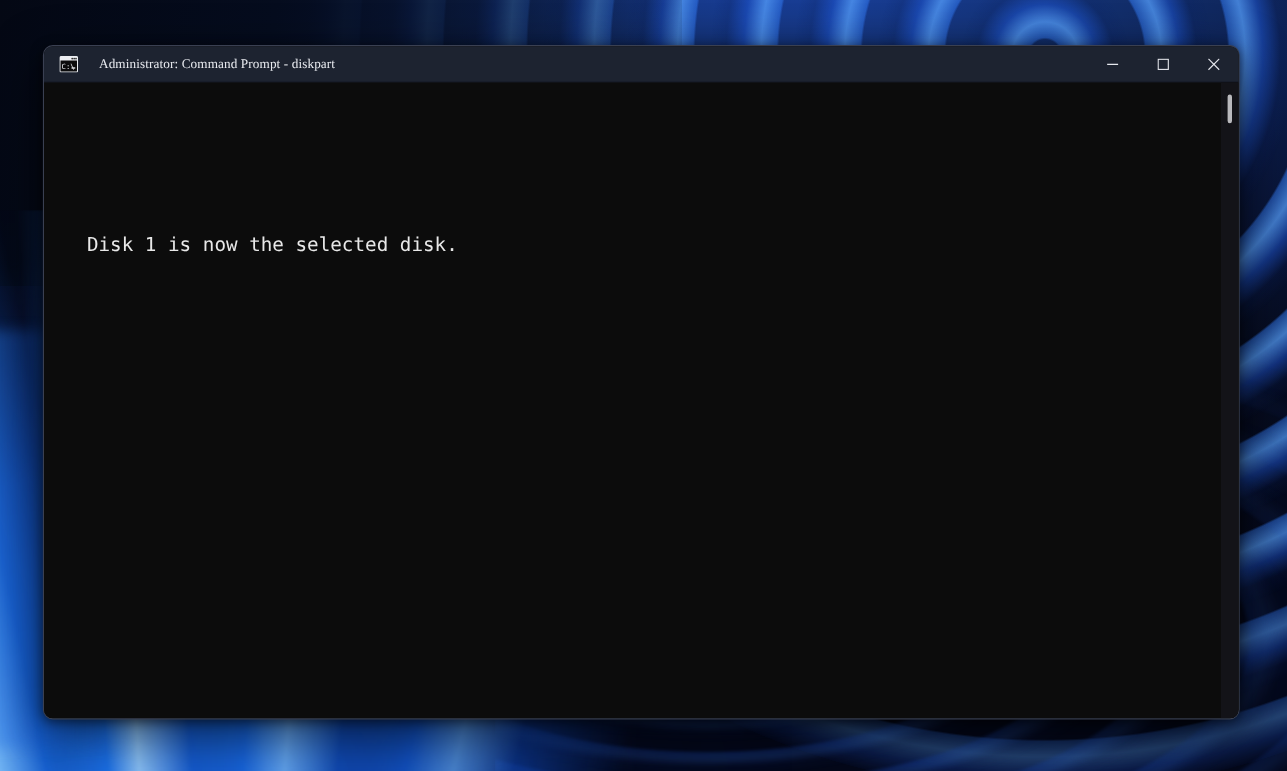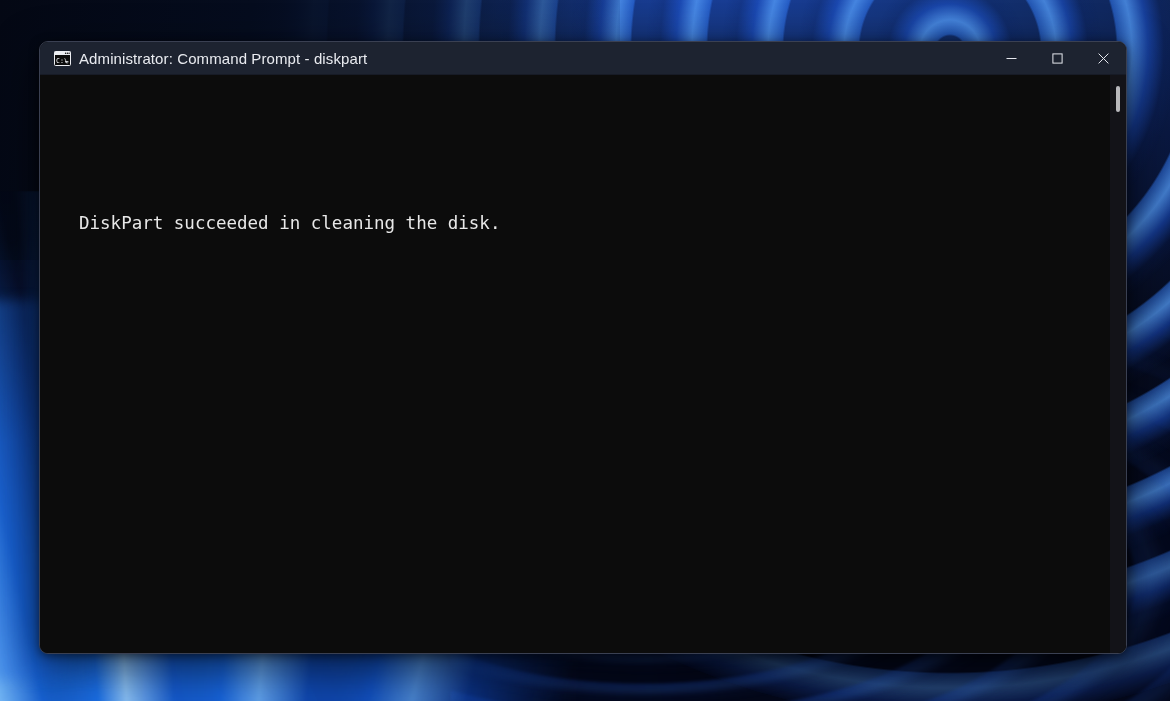--- a/index.html
+++ b/index.html
@@ -113,25 +113,26 @@
     position:relative;
     border-bottom:1px solid #171b26;
   }
   #app-icon {
     width:17px; height:15px;
     margin-left:14px;
     flex:0 0 auto;
     position:relative;
   }
   #window-title {
-    margin-left:8px;
-    font-size:15px;
+    margin-left:19px;
+    font-size:12px;
     color:#e9ebf0;
     letter-spacing:.1px;
     white-space:nowrap;
+    font-family:Liberation Serif, serif;
   }
   #win-controls {
     margin-left:auto;
     display:flex;
     height:33px;
   }
   .win-btn {
     width:46px; height:33px;
     display:flex; align-items:center; justify-content:center;
     color:#e6e8ee;
@@ -218,21 +219,21 @@
               <line x1="0.6" y1="0.6" x2="10.4" y2="10.4" stroke="currentColor" stroke-width="1"></line>
               <line x1="10.4" y1="0.6" x2="0.6" y2="10.4" stroke="currentColor" stroke-width="1"></line>
             </svg>
         </div>
       </div>
     </div>
 
     <div id="console">
 
       <div id="console-text">
-        <div class="cline"><span class="txt">DiskPart succeeded in cleaning the disk.</span></div>
+        <div class="cline"><span class="txt">Disk 1 is now the selected disk.</span></div>
         
         
         
         
         
         
         
         
       </div>
 

